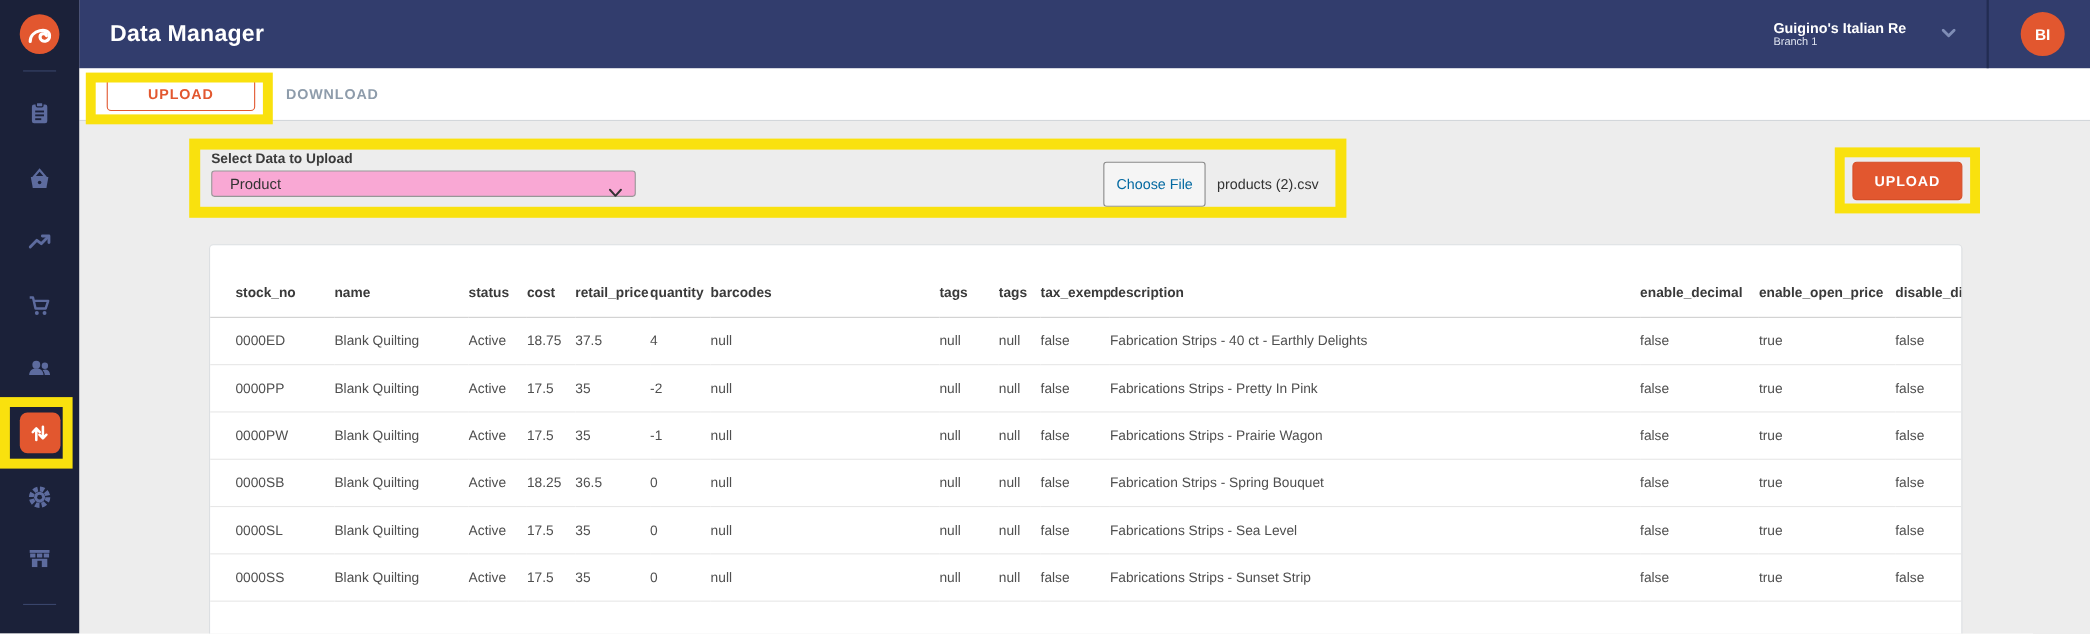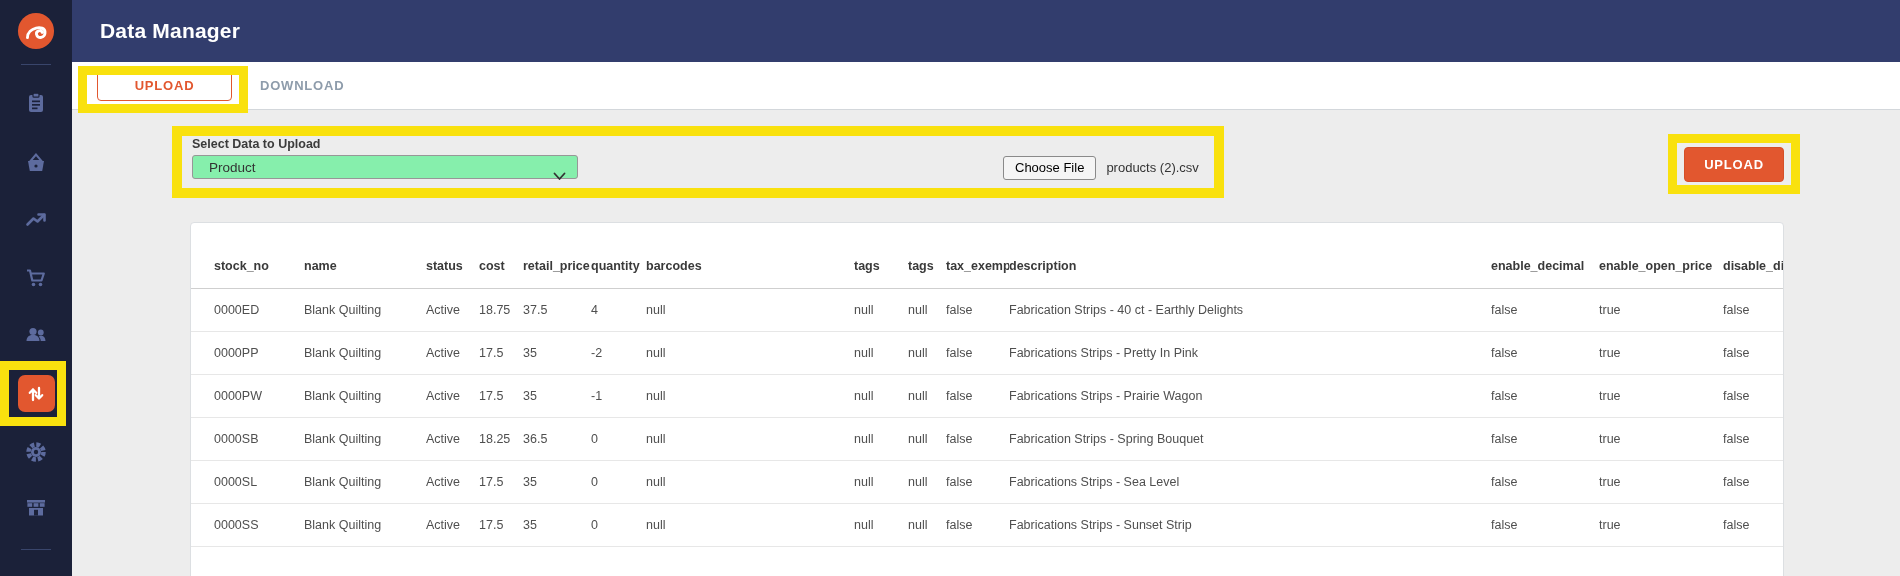--- a/index.html
+++ b/index.html
@@ -69,30 +69,30 @@
   .tab-download {
     margin-left: 28px; background: none; border: none;
     color: #8e9cab; font-size: 13px; font-weight: bold; letter-spacing: .8px;
     font-family: inherit; cursor: pointer;
   }
 
   
   .select-label { position: absolute; left: 192px; top: 137px; font-size: 12.5px; font-weight: bold; color: #3b3b3b; z-index: 3; }
   .data-select {
     position: absolute; left: 192px; top: 155px; width: 386px; height: 24px;
-    border: 1px solid #979797; border-radius: 3px; background: #86efac;
+    border: 1px solid #979797; border-radius: 3px; background: #f9a8d4;
     font-size: 13.5px; color: #333; padding-left: 16px;
     -webkit-appearance: none; appearance: none; font-family: inherit; z-index: 3; cursor: pointer;
   }
   .select-chevron { position: absolute; left: 553px; top: 167px; pointer-events: none; z-index: 4; }
   .file-group { position: absolute; left: 1003px; top: 154px; height: 27px; display: flex; align-items: center; z-index: 3; }
   .choose-file-btn {
-    height: 24px; padding: 0 11px; background: #f5f5f5;
+    height: 41px; padding: 0 11px; background: #f5f5f5;
     border: 1px solid #8a8a8a; border-radius: 3px;
-    font-size: 13px; color: #000000; font-family: inherit; cursor: pointer;
+    font-size: 13px; color: #0369a1; font-family: inherit; cursor: pointer;
   }
   .file-name { font-size: 13px; color: #333; margin-left: 10px; }
   .upload-btn {
     position: absolute; left: 1684px; top: 147px; width: 100px; height: 35px;
     background: #e2572f; border: 1px solid #d54f28; border-radius: 4px;
     color: #fff; font-size: 13px; font-weight: bold; letter-spacing: .8px;
     font-family: inherit; cursor: pointer; z-index: 3;
   }
 
   
@@ -235,20 +235,33 @@
       </svg>
     </span>
   </div>
   <div class="s-item s-div2">
       <div class="side-divider"></div>
     </div>
 </nav>
 
 <header class="topbar">
   <h1 class="page-title">Data Manager</h1>
+  <div class="topbar-right">
+    <div class="company-text">
+      <div class="company-name">Guigino's Italian Re</div>
+      <div class="company-branch">Branch 1</div>
+    </div>
+    <span class="company-chevron">
+      <svg width="13" height="9" viewBox="0 0 13 9" fill="none" stroke="#7f8db6" stroke-width="2.6" stroke-linecap="round" stroke-linejoin="round">
+        <path d="M1.5 1.5 L6.5 6.5 L11.5 1.5"></path>
+      </svg>
+    </span>
+    <div class="topbar-vdiv"></div>
+    <div class="avatar">BI</div>
+  </div>
 </header>
 
 <div class="tabstrip">
   <button class="tab-upload">UPLOAD</button>
   <button class="tab-download">DOWNLOAD</button>
 </div>
 
 <label class="select-label">Select Data to Upload</label>
 <select class="data-select">
   <option>Product</option>

